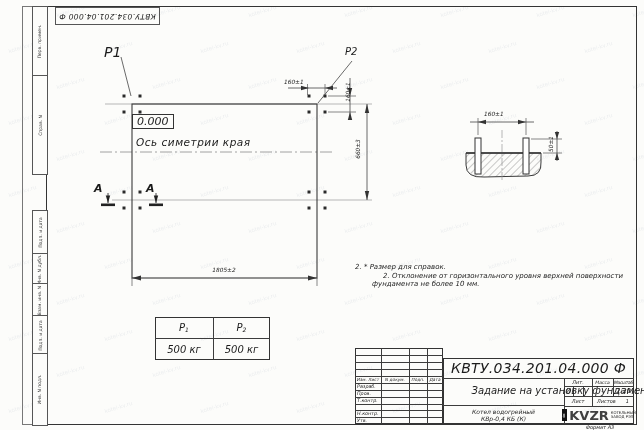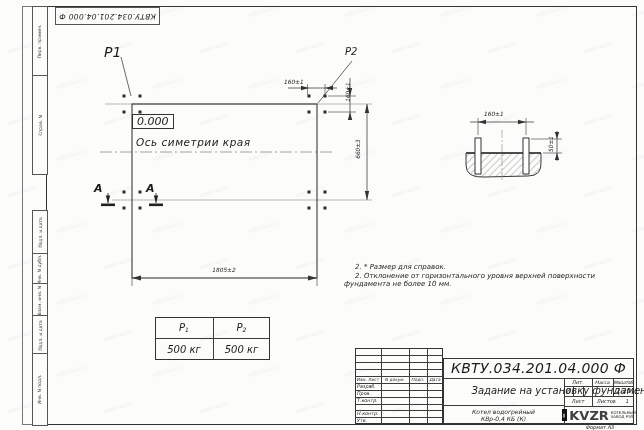--- a/index.html
+++ b/index.html
@@ -253,21 +253,21 @@
   </div>
   <div class="cell" style="left:213px;top:317px;width:57px;height:21px;font-size:10px;">
     <span>P</span>
     <span style="font-size:6px;margin-top:4px;">2</span>
   </div>
   <div class="cell" style="left:155px;top:338px;width:58px;height:22px;font-size:10px;">500 кг</div>
   <div class="cell" style="left:213px;top:338px;width:57px;height:22px;font-size:10px;">500 кг</div>
 
   <div class="abs it" style="left:344px;top:263px;width:292px;font-size:7px;line-height:8.7px;color:#222;">
     <p style="text-indent:11px;">2. * Размер для справок.</p>
-    <p style="text-indent:11px;">2. Отклонение от горизонтального уровня верхней поверхности фундамента не более 10 мм.</p>
+    <p style="text-indent:11px;margin-left:28px;">2. Отклонение от горизонтального уровня верхней поверхности фундамента не более 10 мм.</p>
   </div>
 
   <div class="abs" style="left:355px;top:348px;width:88px;height:76px;border:1.1px solid #333;"></div>
   <div class="vl" style="left:381px;top:348px;height:76px;"></div>
   <div class="vl" style="left:409px;top:348px;height:76px;"></div>
   <div class="vl" style="left:427px;top:348px;height:76px;"></div>
   <div class="hl" style="left:355px;top:355px;width:88px;"></div>
   <div class="hl" style="left:355px;top:362px;width:88px;"></div>
   <div class="hl" style="left:355px;top:369px;width:88px;"></div>
   <div class="hl" style="left:355px;top:376px;width:88px;"></div>

